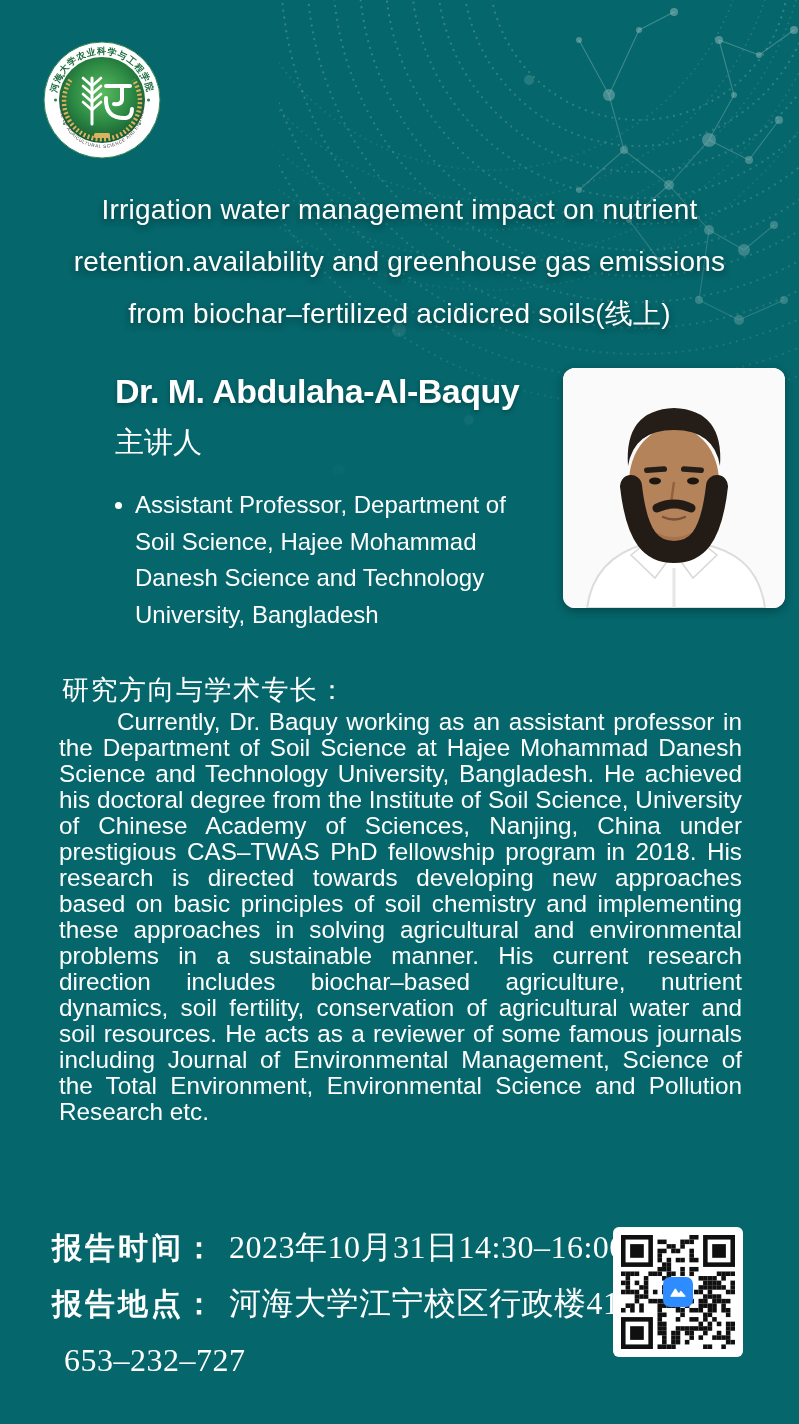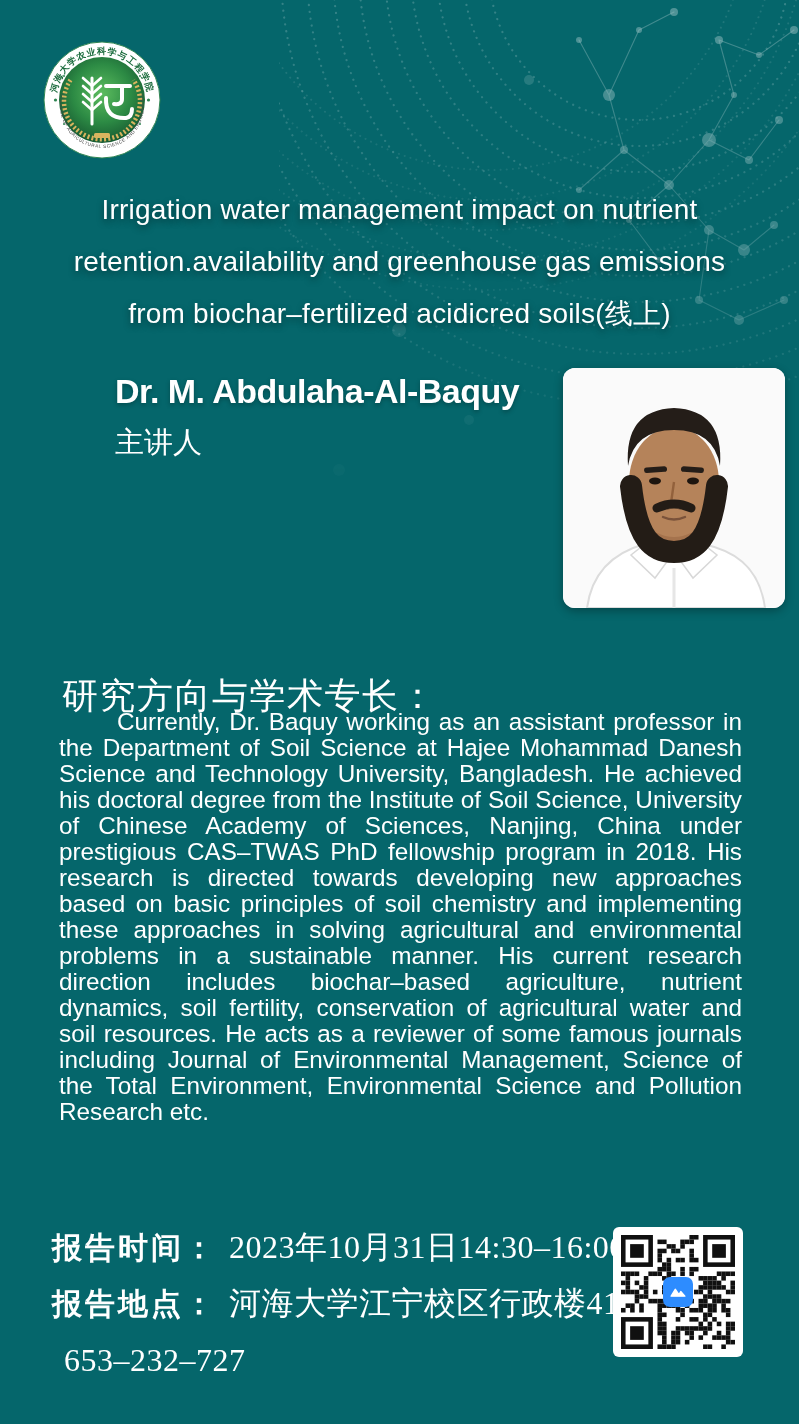--- a/index.html
+++ b/index.html
@@ -25,21 +25,21 @@
            text-shadow:0 2px 4px rgba(0,25,25,.35);}
   .sp-role{font-size:29px;margin:0 0 24px;}
   .bullet{display:flex;font-size:24px;line-height:36.5px;}
   .bullet .dot{width:7px;height:7px;border-radius:50%;background:#fff;margin:15px 13px 0 0;flex:none;}
   .bullet .txt{white-space:pre-line;}
   .bullet2{margin-top:8px;}
   .photo{flex:none;width:222px;height:240px;margin-left:8px;border-radius:12px;overflow:hidden;
          background:#fff;box-shadow:0 3px 10px rgba(0,0,0,.3);}
 
   
-  .research-heading{position:absolute;top:672px;left:62px;font-size:36px;letter-spacing:1.5px;}
+  .research-heading{position:absolute;top:672px;left:62px;font-size:27px;letter-spacing:1.5px;}
   .bio{position:absolute;top:709px;left:59px;width:683px;font-size:24.3px;line-height:26px;
        text-align:justify;text-indent:58px;}
 
   
   .footer{position:absolute;left:52px;top:1220px;font-family:"Liberation Serif",serif;}
   .f-row{display:flex;align-items:center;height:56px;}
   .f-label{font-size:30px;font-weight:700;letter-spacing:3px;}
   .f-value{font-size:32px;margin-left:12px;letter-spacing:.5px;}
 
   
@@ -172,20 +172,27 @@
     <div>Irrigation water management impact on nutrient</div>
     <div>retention.availability and greenhouse gas emissions</div>
     <div>from biochar–fertilized acidicred soils(线上)</div>
   </div>
 
   <div class="speaker">
     <div class="speaker-row">
       <div class="sp-left">
         <div class="sp-name">Dr. M. Abdulaha-Al-Baquy</div>
         <div class="sp-role">主讲人</div>
+        <div class="bullet">
+          <span class="dot"></span>
+          <span class="txt">Assistant Professor, Department of
+Soil Science, Hajee Mohammad
+Danesh Science and Technology
+University, Bangladesh</span>
+        </div>
       </div>
       <div class="photo">
         <svg viewBox="0 0 222 240">
           <rect width="222" height="240" fill="#fafafa"></rect>
           <path d="M24,240 C30,196 60,182 82,176 L140,176 C168,182 196,196 202,240 Z" fill="#ffffff" stroke="#dcdcdc" stroke-width="2"></path>
           <path d="M92,150 L92,186 Q111,202 130,186 L130,150 Z" fill="#a5734d"></path>
           <path d="M92,150 Q111,170 130,150 Z" fill="#8a5c3b"></path>
           <path d="M82,176 L106,191 L92,210 L68,187 Z" fill="#fff" stroke="#d8d8d8" stroke-width="1.5"></path>
           <path d="M140,176 L116,191 L130,210 L154,187 Z" fill="#fff" stroke="#d8d8d8" stroke-width="1.5"></path>
           <line x1="111" y1="200" x2="111" y2="240" stroke="#e6e6e6" stroke-width="3"></line>

